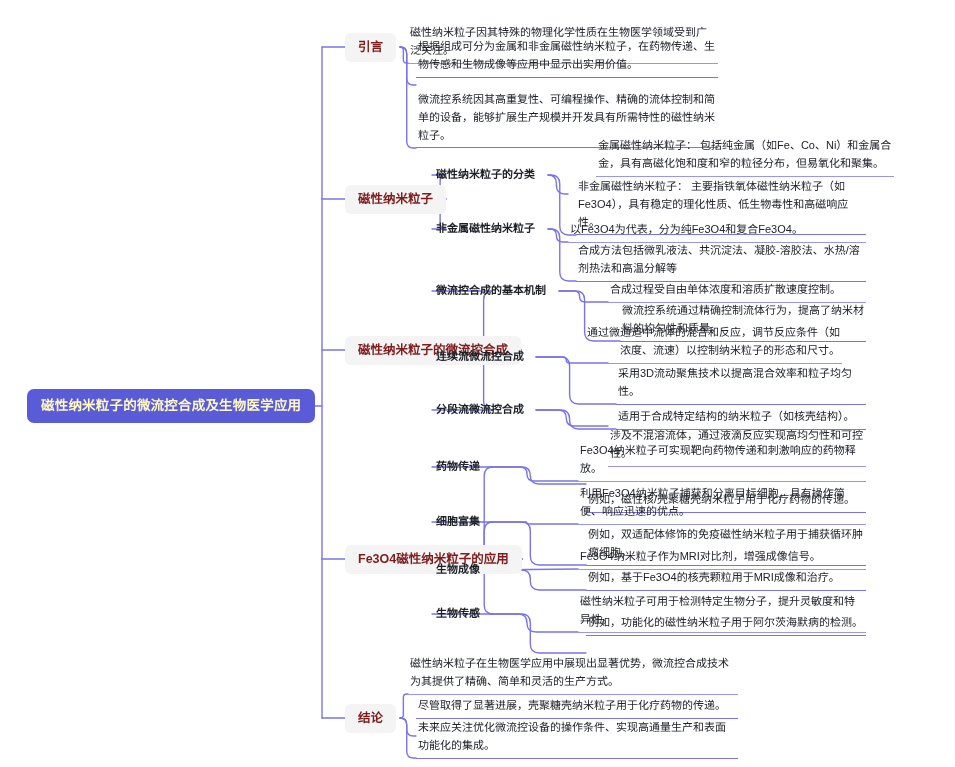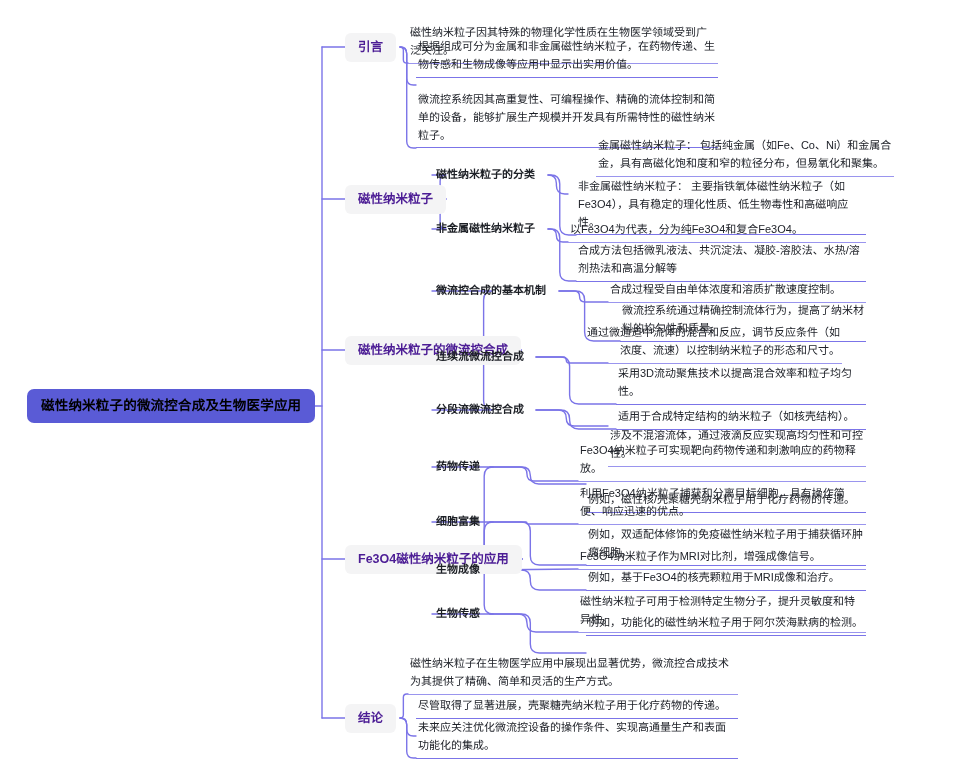--- a/index.html
+++ b/index.html
@@ -40,33 +40,33 @@
   }
 
   
   .node {
     position: absolute;
     box-sizing: border-box;
   }
 
   .root-node {
     background: #5a5bd6;
-    color: #000000;
+    color: #fef9c3;
     font-weight: bold;
     font-size: 13.5px;
     letter-spacing: .2px;
     border-radius: 7px;
     padding: 9px 14px;
     white-space: nowrap;
     line-height: 1.2;
   }
 
   .lvl1-node {
     background: #f4f4f5;
-    color: #4c1d95;
+    color: #7f1d1d;
     font-weight: bold;
     font-size: 12.5px;
     border-radius: 6px;
     padding: 7px 13px;
     white-space: nowrap;
     line-height: 1.2;
   }
 
   .lvl2-node {
     background: transparent;

